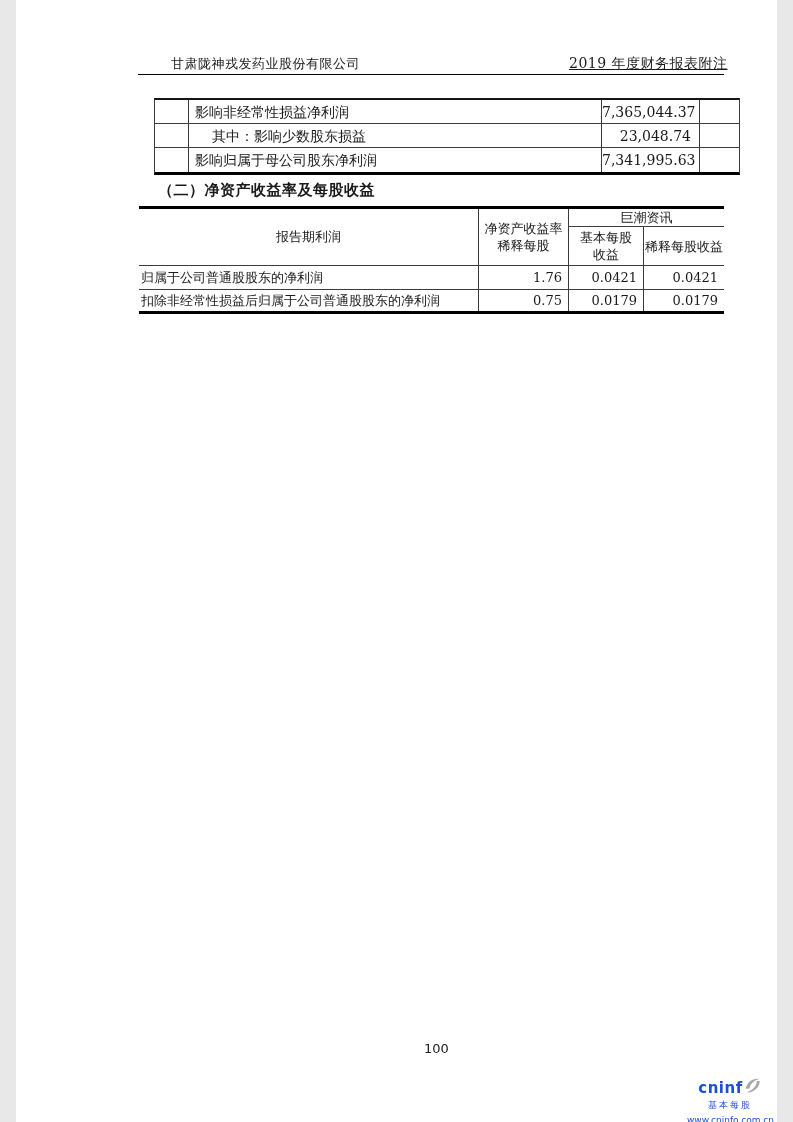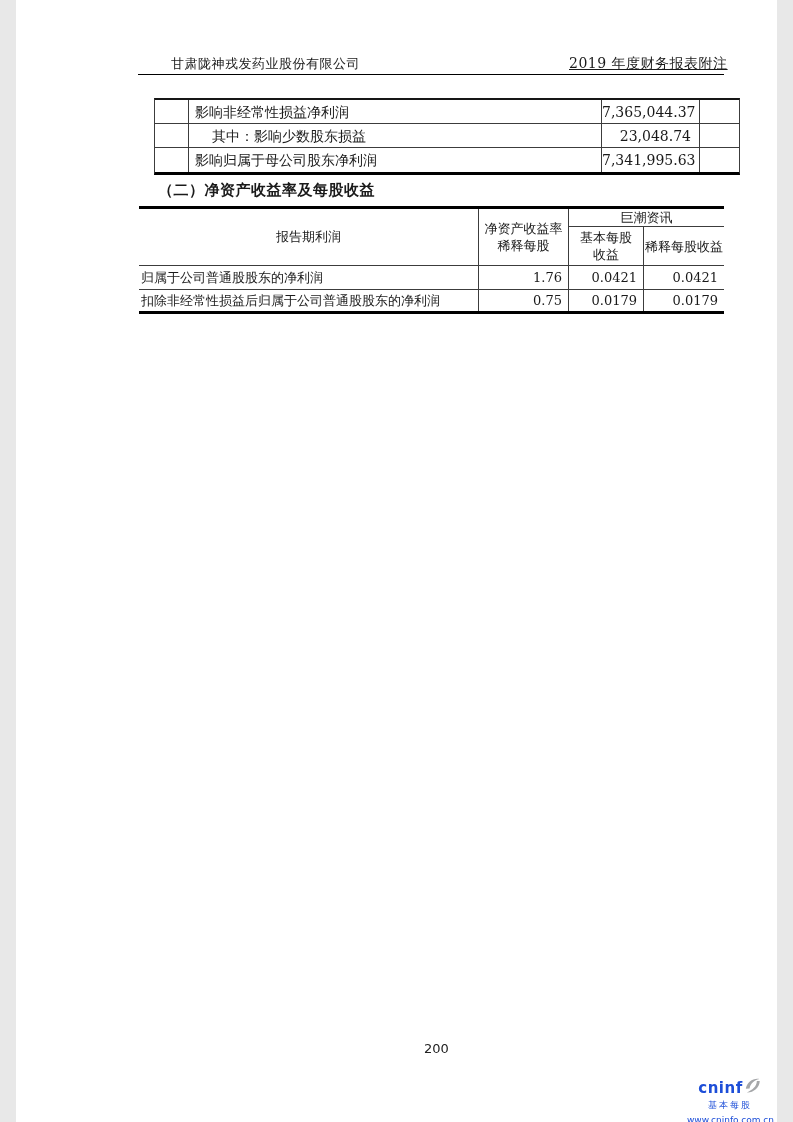--- a/index.html
+++ b/index.html
@@ -108,21 +108,21 @@
     <div class="t2-cell t2-num vline hline">1.76</div>
     <div class="t2-cell t2-num vline hline">0.0421</div>
     <div class="t2-cell t2-num hline">0.0421</div>
 
     <div class="t2-cell t2-label vline">扣除非经常性损益后归属于公司普通股股东的净利润</div>
     <div class="t2-cell t2-num vline">0.75</div>
     <div class="t2-cell t2-num vline">0.0179</div>
     <div class="t2-cell t2-num">0.0179</div>
   </div>
 
-  <div class="page-number">200</div>
+  <div class="page-number">100</div>
 
   <div class="cninfo">
     <div class="cninfo-row1">
       <span class="cninfo-brand">cninf</span>
       <span style="display:inline-block; transform:rotate(-8deg);">
         <svg width="18" height="18" viewBox="0 0 20 20" aria-hidden="true">
           <path d="M2 12 C4 4.5 12.5 0.8 18.5 3.2 C12.5 3.8 7.5 7 6.2 12.2 Z" fill="#a5a7a9"></path>
           <path d="M18.5 5.5 C17.5 13 9 17.6 2.6 16.2 C9 14.4 14.3 11.2 15.3 5.2 Z" fill="#a5a7a9"></path>
         </svg>
       </span>

